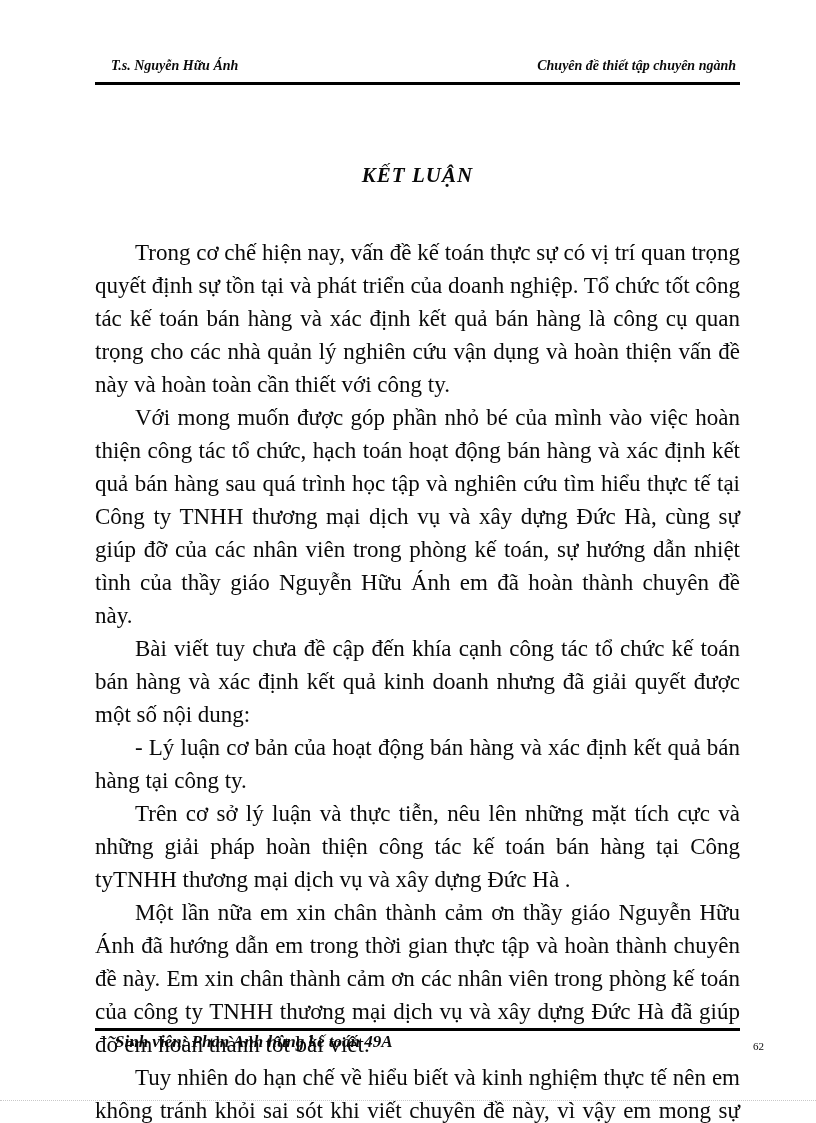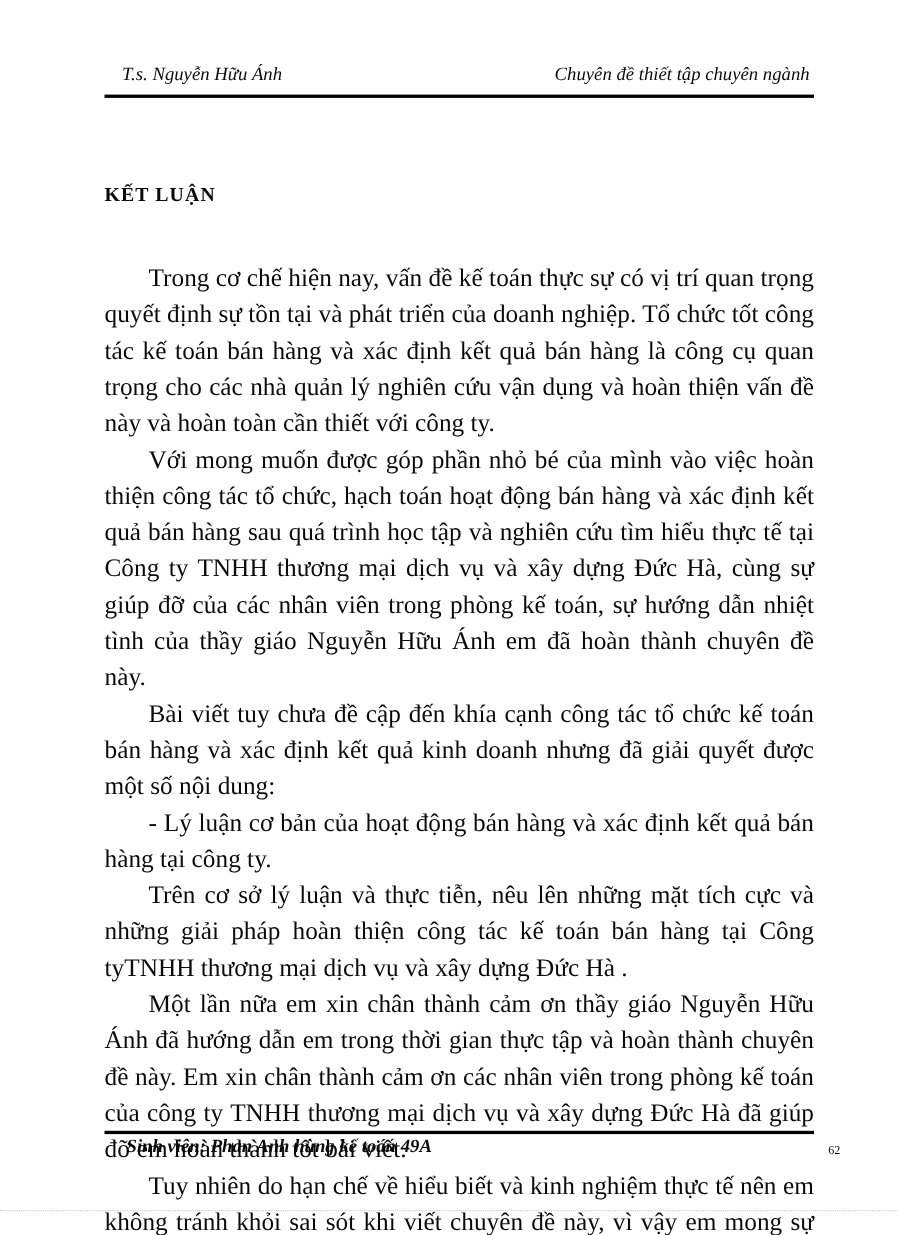--- a/index.html
+++ b/index.html
@@ -21,37 +21,38 @@
   .content {
     position: absolute;
     left: 95px;
     right: 76px;
     top: 58px;
   }
   .doc-header {
     display: flex;
     justify-content: space-between;
     align-items: baseline;
-    font-weight: normal;
+    font-weight: bold;
     font-style: italic;
-    font-size: 17px;
+    font-size: 14px;
     padding: 0 4px 0 16px;
     text-align: right;
   }
   .header-rule {
     border: none;
     border-top: 3px solid #000;
     margin: 8px 0 0 0;
   }
   .doc-title {
-    text-align: left;
-    font-size: 18px;
+    text-align: center;
+    font-size: 21px;
     font-weight: bold;
     letter-spacing: 1px;
     margin: 78px 0 0 0;
+    font-style: italic;
   }
   .body-text {
     margin-top: 48px;
     font-size: 23px;
     line-height: 33px;
     text-align: justify;
   }
   .body-text p {
     margin: 0;
     text-indent: 40px;

